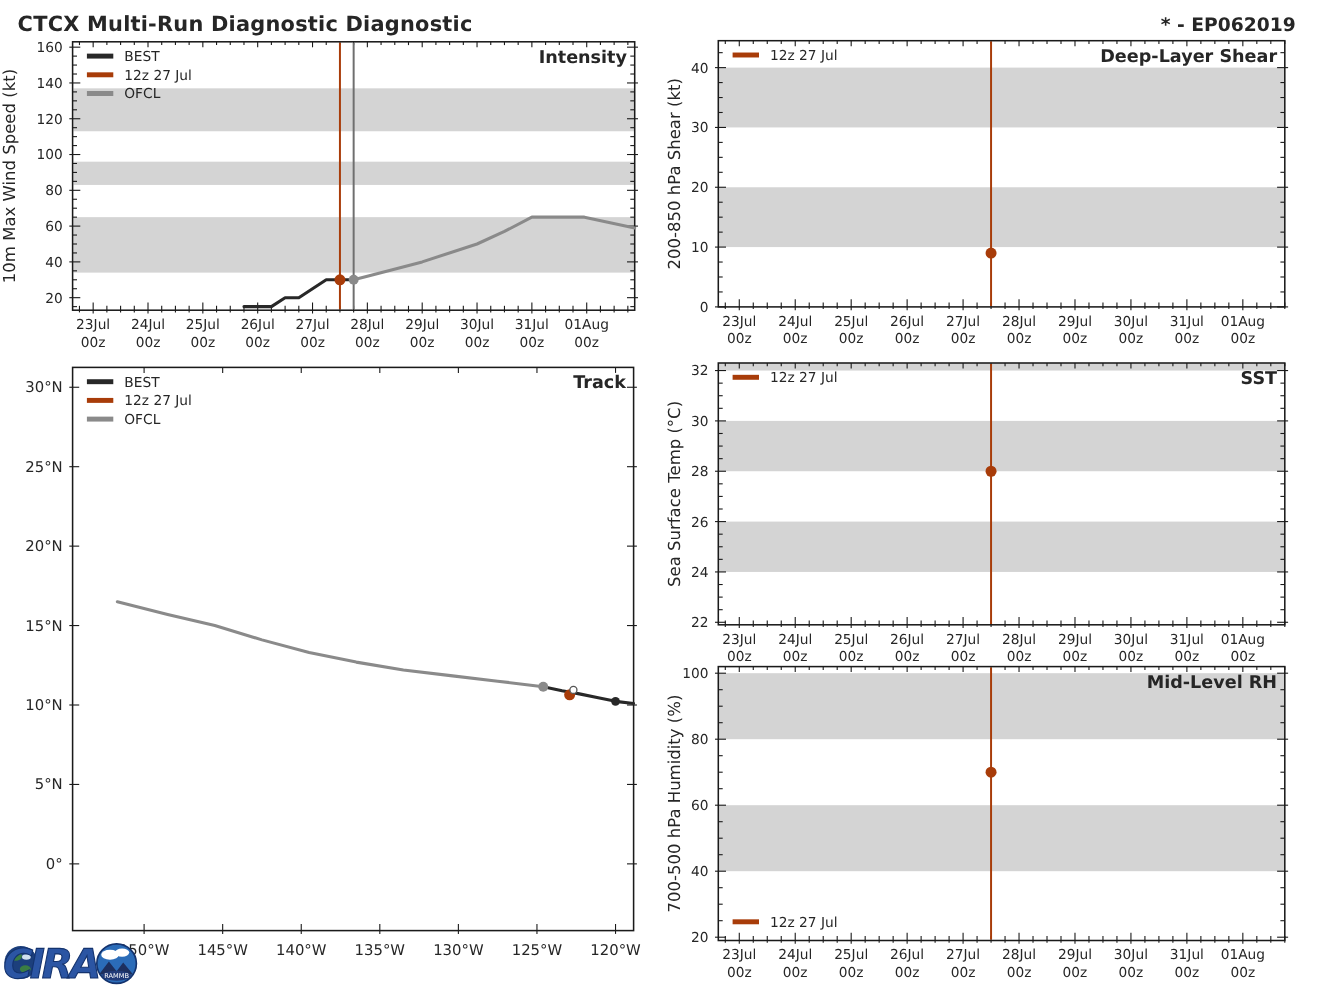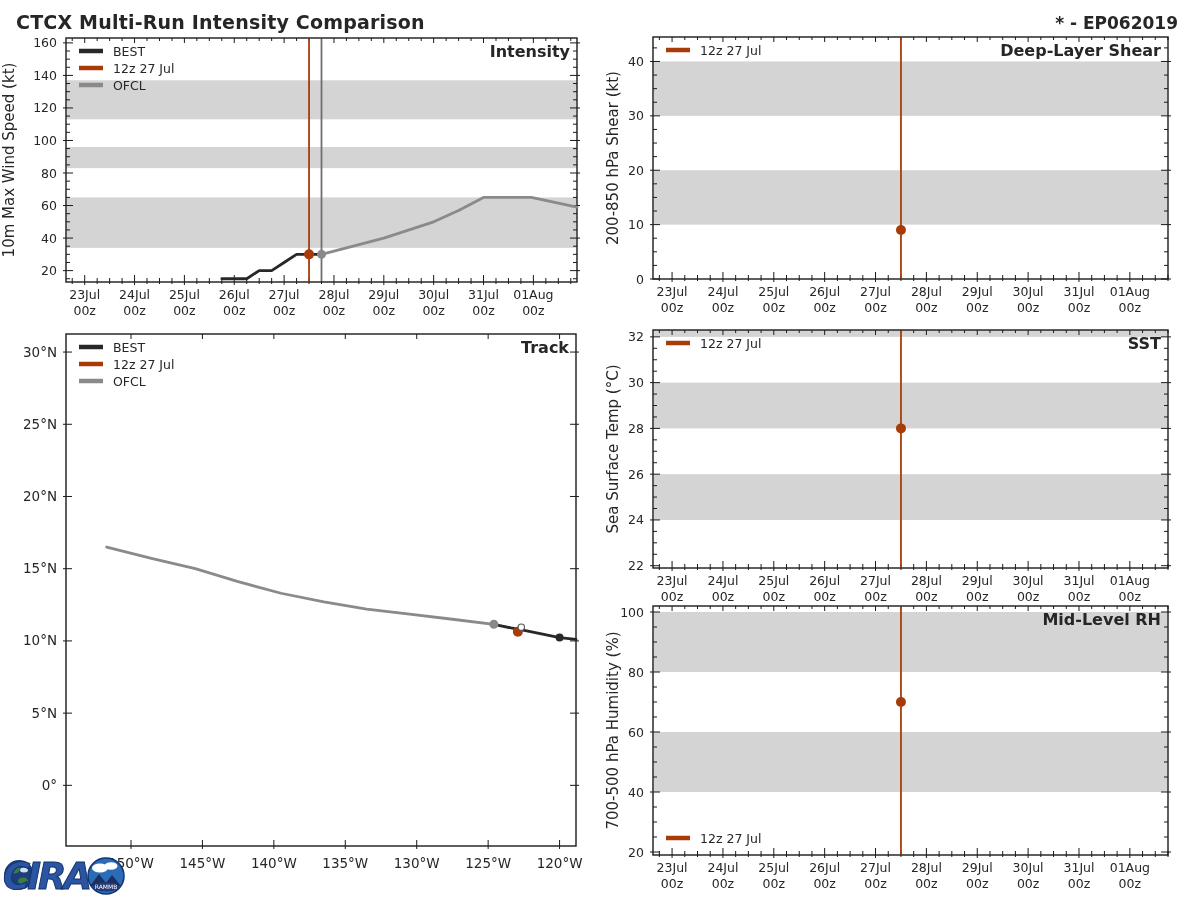--- a/index.html
+++ b/index.html
@@ -9,21 +9,21 @@
           justify-content:space-between;align-items:baseline;z-index:3;}
   .header .title{font-size:19px;font-weight:bold;letter-spacing:0.2px;}
   .header .storm{font-size:17px;font-weight:bold;margin-top:11px;}
   #charts{position:absolute;top:0;left:0;z-index:1;}
   #logo{position:absolute;left:2px;top:845px;z-index:2;}
 </style>
 </head>
 <body>
 
 <div class="header">
-  <span class="title">CTCX Multi-Run Intensity Comparison</span>
+  <span class="title">CTCX Multi-Run Diagnostic Diagnostic</span>
   <span class="storm">* - EP062019</span>
 </div>
 
 <svg id="charts" width="1200" height="900" viewBox="0 0 1200 900">
     <g>
       <rect x="66.7" y="197.41333333333333" width="509.6" height="50.42666666666668" fill="#d4d4d4"></rect>
       <rect x="66.7" y="146.98666666666668" width="509.6" height="21.146666666666647" fill="#d4d4d4"></rect>
       <rect x="66.7" y="80.29333333333334" width="509.6" height="39.040000000000006" fill="#d4d4d4"></rect>
       <line x1="84.6951219512195" y1="275" x2="84.6951219512195" y2="285" stroke="#1a1a1a" stroke-width="1"></line>
       <line x1="84.6951219512195" y1="38" x2="84.6951219512195" y2="43" stroke="#1a1a1a" stroke-width="1"></line>

